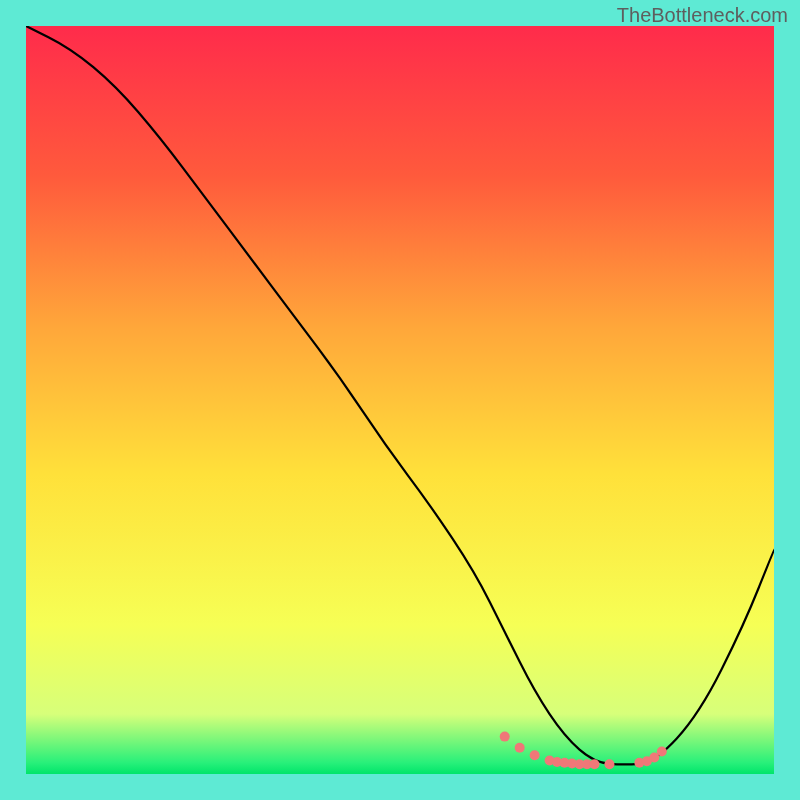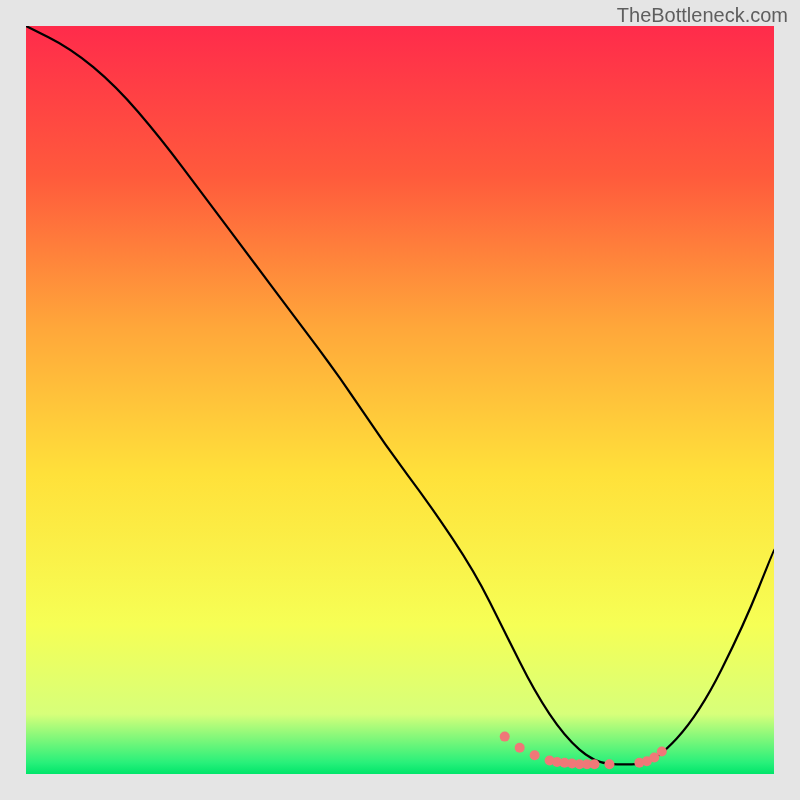--- a/index.html
+++ b/index.html
@@ -8,21 +8,21 @@
     background: #000;
     width: 800px;
     height: 800px;
     overflow: hidden;
     font-family: Arial, sans-serif;
   }
   .container {
     position: relative;
     width: 800px;
     height: 800px;
-    background: #e5e5e5;
+    background: #5eead4;
   }
   .watermark {
     position: absolute;
     top: 4px;
     right: 12px;
     color: #5e5e5e;
     font-size: 20px;
     font-weight: 500;
     z-index: 10;
   }

